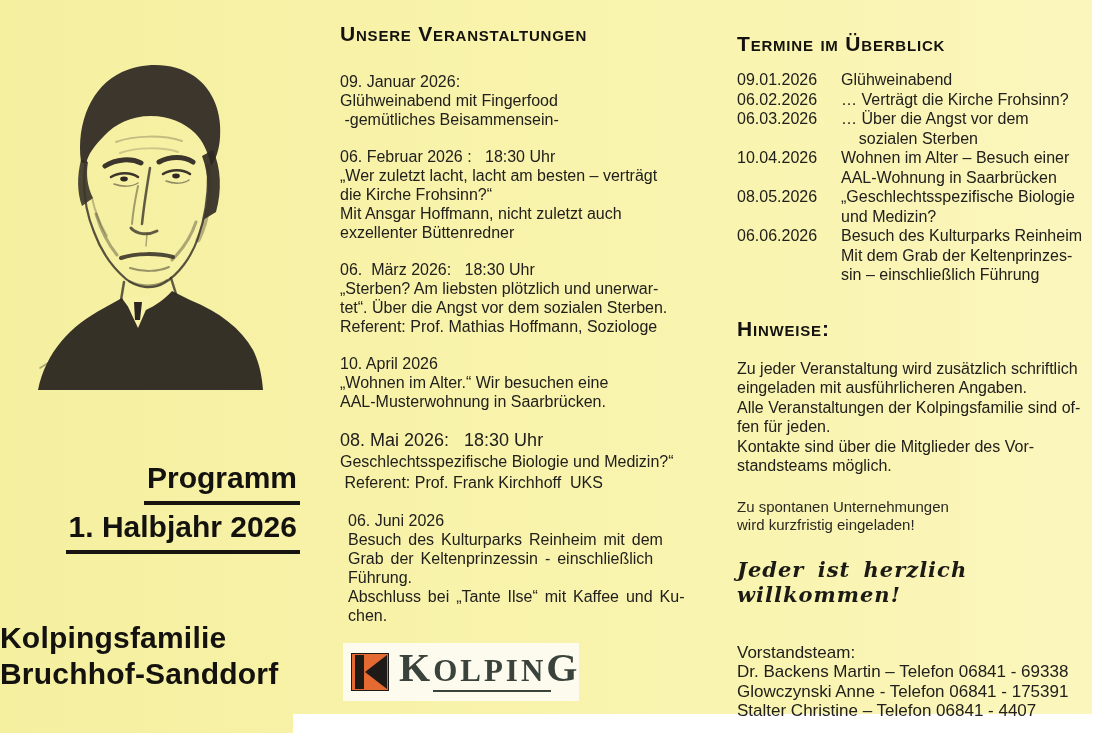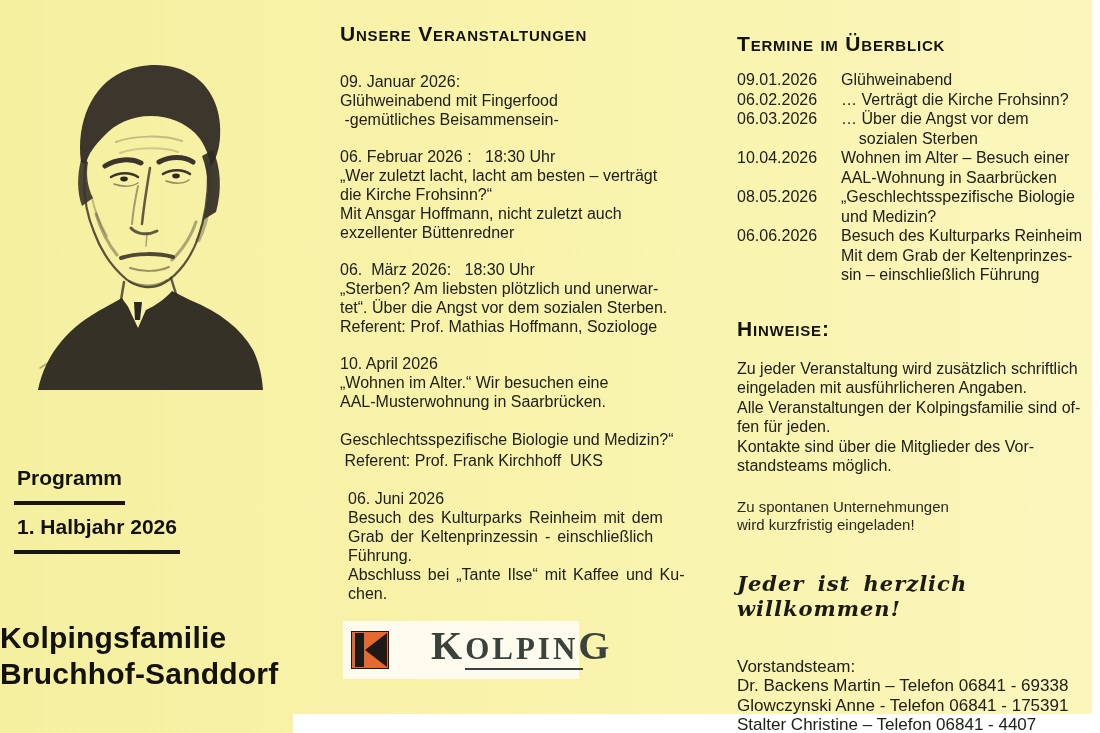--- a/index.html
+++ b/index.html
@@ -9,22 +9,22 @@
     font-family:"Liberation Sans", sans-serif; color:#21201c;
     -webkit-font-smoothing:antialiased;
   }
   .edge-bottom { position:absolute; left:293px; right:0; bottom:0; height:19px; background:#ffffff; }
   .edge-right  { position:absolute; right:0; top:0; width:8px; height:100%; background:#ffffff; }
 
   
   .col-left { position:absolute; left:0; top:0; width:300px; height:733px; }
   .portrait { position:absolute; left:26px; top:34px; }
   .portrait path { stroke-linecap:round; stroke-linejoin:round; }
-  .program-title { position:absolute; top:456px; left:0; width:300px; text-align:left;
-    font-size:21px; font-weight:bold; line-height:44px; color:#14120e;margin-left:14px; }
+  .program-title { position:absolute; top:456px; left:0; width:300px; text-align:right;
+    font-size:30px; font-weight:bold; line-height:44px; color:#14120e; }
   .program-title .u { display:inline-block; border-bottom:4px solid #181510; padding:0 3px 1px; }
   .org-name { position:absolute; top:620px; left:0; width:300px; text-align:left;
     font-size:30px; font-weight:bold; line-height:36px; color:#14120e; letter-spacing:0.2px; }
 
   
   .heading { font-variant:small-caps; font-weight:700; font-size:21px; letter-spacing:0.8px;
     color:#14120e; line-height:24px; }
   .prewrap { white-space:pre-wrap; }
 
   
@@ -33,38 +33,38 @@
   .event .date { white-space:pre-wrap; }
   .event .body { white-space:pre-wrap; }
   .events-list { margin-top:26px; }
   .ev-mai { margin-top:8px; }
   .ev-mai .date { font-size:18px; line-height:22px; }
   .ev-mai .body { line-height:21px; }
   .ev-juni { margin-top:8px; margin-left:8px; }
   .ev-juni .body { word-spacing:2.5px; }
 
   .logo { position:relative; margin-top:12px; margin-left:3px; width:236px; height:58px;
-    background:#fdfbee; display:flex; align-items:center; padding-left:8px; box-sizing:border-box;gap:32px; }
+    background:#fdfbee; display:flex; align-items:center; padding-left:8px; box-sizing:border-box; }
   .logo-icon { flex:none; }
   .wordmark { position:relative; margin-left:10px; font-family:"Liberation Serif", serif;
     color:#3a423c; font-weight:600; letter-spacing:3px; line-height:40px; white-space:nowrap; }
   .wm-big { font-size:40px; }
   .wm-mid { font-size:31px; }
   .wm-underline { position:absolute; left:34px; bottom:4px; width:118px; height:2px; background:#3a423c; }
 
   
   .col-right { position:absolute; left:737px; top:32px; width:358px; }
   .overview { margin-top:14px; font-size:16px; line-height:19.5px; }
   .ov-row { display:flex; }
   .ov-date { flex:none; width:88px; }
   .ov-text { white-space:pre-wrap;margin-left:16px; }
   .hints-heading { margin-top:32px; }
   .hints-body { margin-top:18px; font-size:16px; line-height:19.5px; }
   .spont-note { margin-top:22px; font-size:15px; line-height:18.5px; color:#2a2822; }
-  .welcome-script { margin-top:36px; font-family:"DejaVu Serif", serif; font-style:italic;
+  .welcome-script { margin-top:22px; font-family:"DejaVu Serif", serif; font-style:italic;
     font-weight:600; font-size:21px; letter-spacing:1px; word-spacing:5px; color:#1c1a14; }
   .board { margin-top:36px; font-size:17px; line-height:19.5px; }
 </style>
 </head>
 <body>
 
 <div class="page">
   <div class="edge-bottom"></div>
   <div class="edge-right"></div>
 
@@ -149,20 +149,21 @@
         <div class="body">„Sterben? Am liebsten plötzlich und unerwar-
 tet“. Über die Angst vor dem sozialen Sterben.
 Referent: Prof. Mathias Hoffmann, Soziologe</div>
       </div>
       <div class="event">
         <div class="date">10. April 2026</div>
         <div class="body">„Wohnen im Alter.“ Wir besuchen eine
 AAL-Musterwohnung in Saarbrücken.</div>
       </div>
       <div class="event ev-mai">
+        <div class="date">08. Mai 2026:   18:30 Uhr</div>
         <div class="body">Geschlechtsspezifische Biologie und Medizin?“
  Referent: Prof. Frank Kirchhoff  UKS</div>
       </div>
       <div class="event ev-juni">
         <div class="date">06. Juni 2026</div>
         <div class="body">Besuch des Kulturparks Reinheim mit dem
 Grab der Keltenprinzessin - einschließlich
 Führung.
 Abschluss bei „Tante Ilse“ mit Kaffee und Ku-
 chen.</div>

